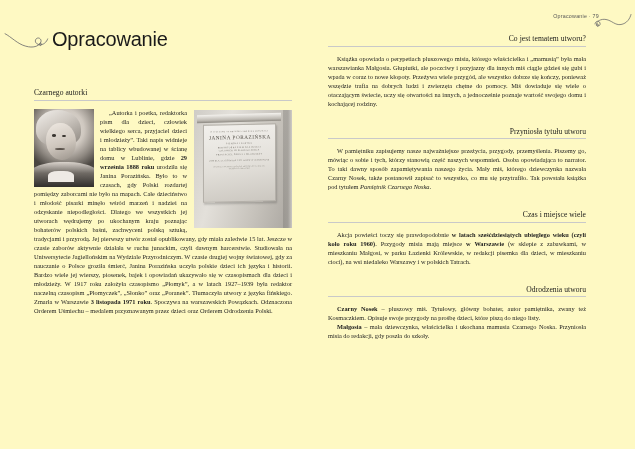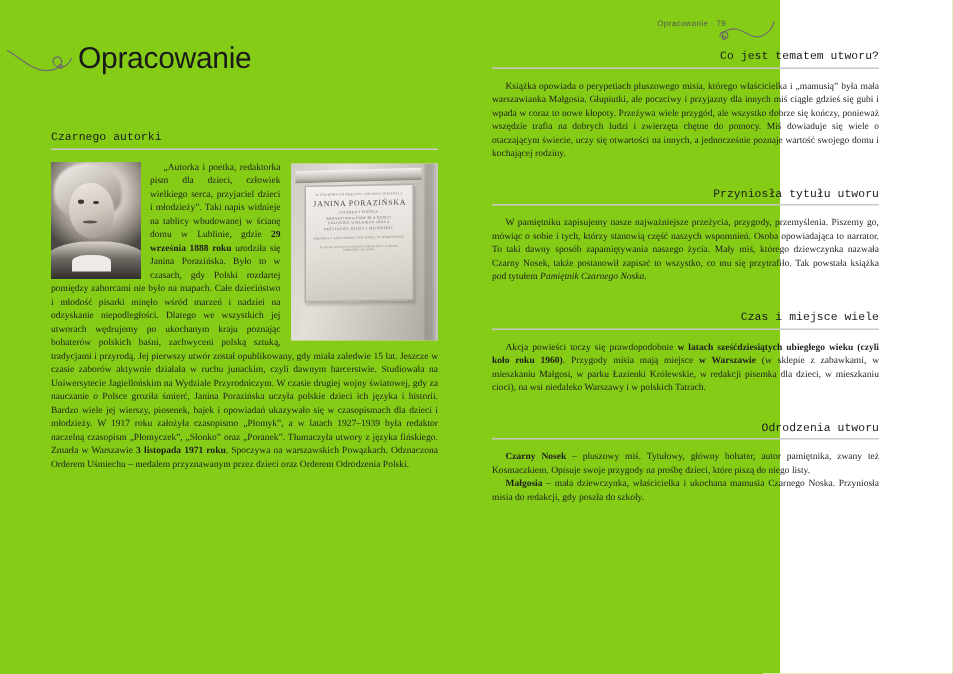--- a/index.html
+++ b/index.html
@@ -9,23 +9,23 @@
   }
   body {
     width: 635px;
     height: 449px;
     overflow: hidden;
     font-family: "Liberation Serif", serif;
     color: #1b1b1b;
   }
   .page {
     position: relative;
-    width: 520px;
+    width: 635px;
     height: 449px;
-    background: #84cc16;
+    background: #fef9c3;
     box-sizing: border-box;
   }
 
   
   .running-head {
     position: absolute;
     top: 13px;
     right: 36px;
     font-family: "Liberation Sans", sans-serif;
     font-size: 5.3px;
@@ -68,21 +68,21 @@
   .col {
     position: absolute;
     top: 0;
     width: 258px;
     box-sizing: border-box;
   }
   .col-left  { left: 34px; }
   .col-right { left: 328px; top: 0; }
 
   .sec-head {
-    font-family: Liberation Mono, monospace;
+    font-family: Liberation Serif, serif;
     font-size: 7.6px;
     color: #1a1a1a;
     padding-bottom: 2.5px;
     border-bottom: 0.6px solid #c9c9c9;
     margin: 0 0 7px 0;
     letter-spacing: 0.05px;
   }
   .sec-head.right { text-align: right; }
 
   p.body {

